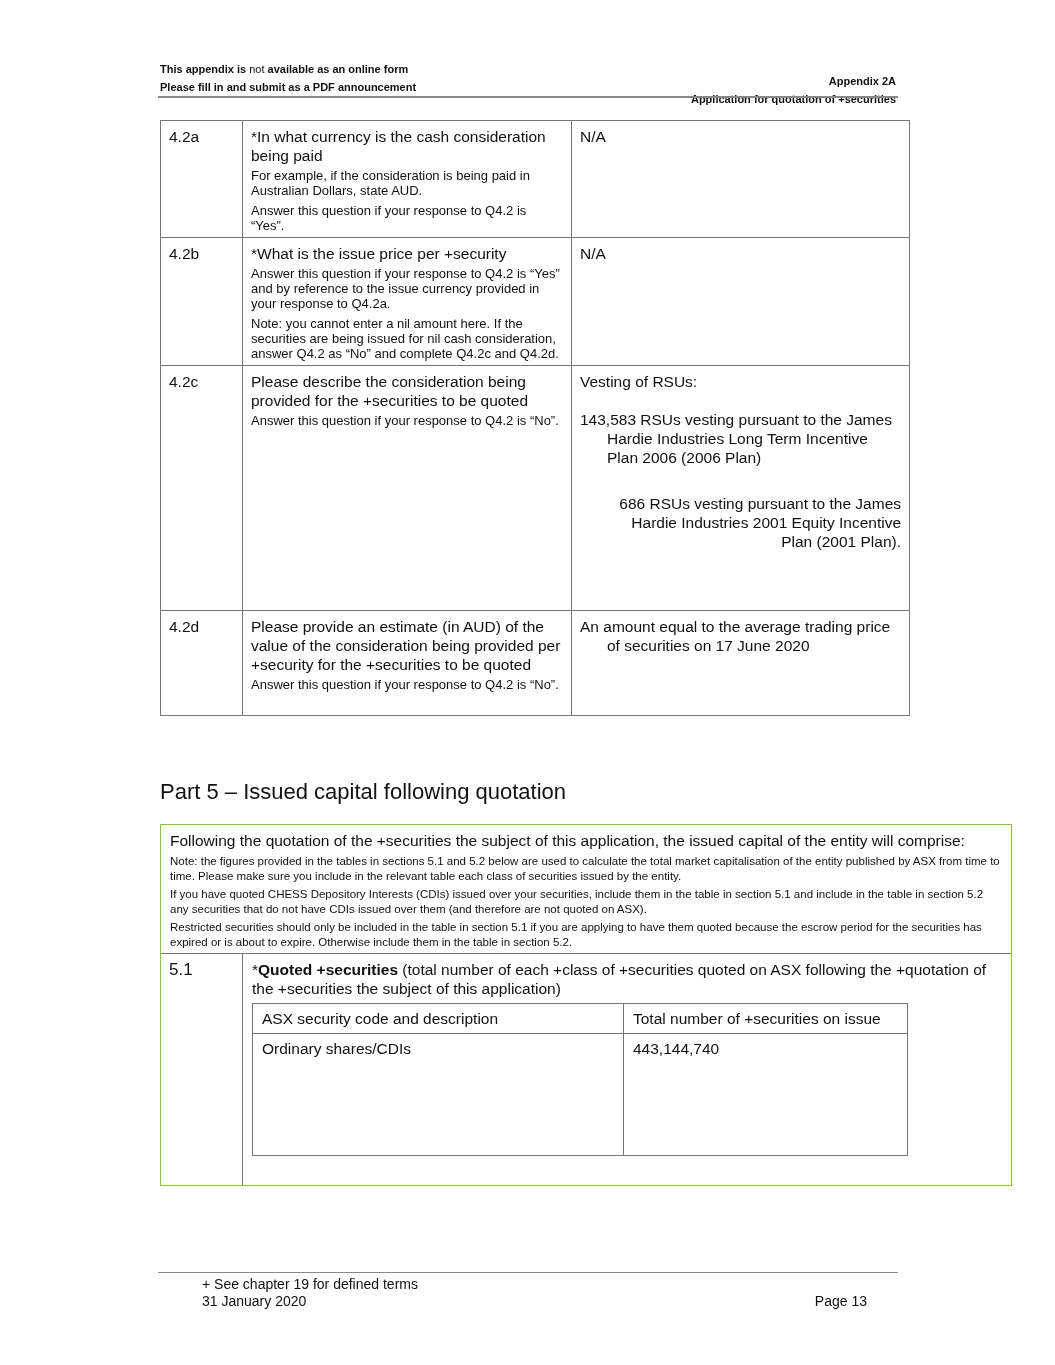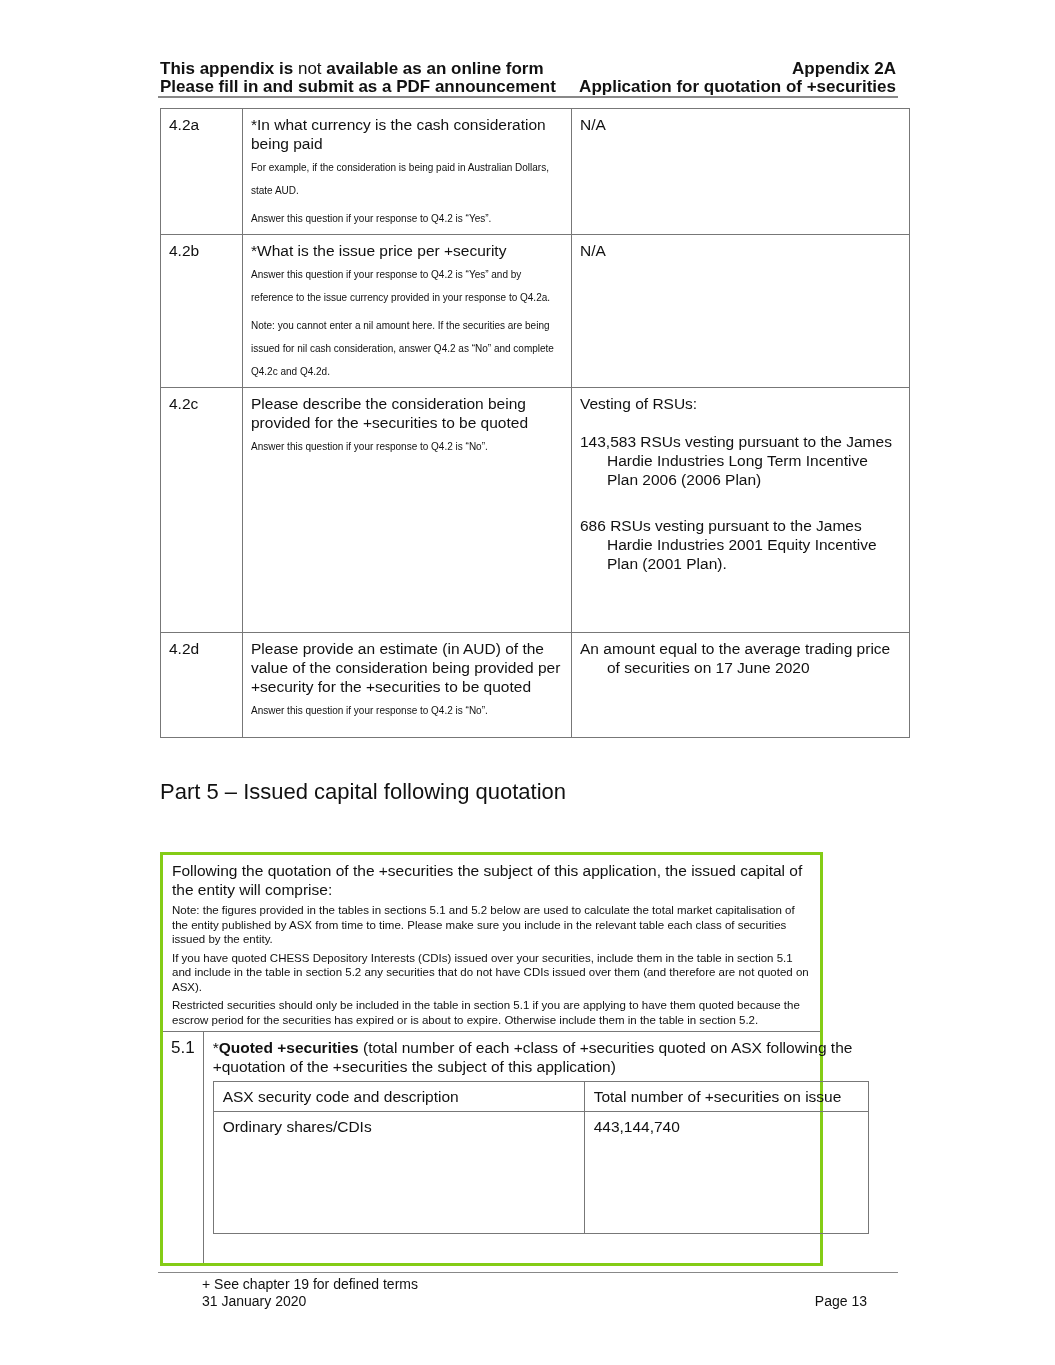--- a/index.html
+++ b/index.html
@@ -1,37 +1,37 @@
 <!DOCTYPE html>
 <html><head>
 <meta charset="utf-8">
 <style>
   html, body { margin: 0; padding: 0; background: #ffffff; }
   body {
     width: 1055px; height: 1365px; position: relative; overflow: hidden;
     font-family: "Liberation Sans", sans-serif; color: #111;
   }
   .abs { position: absolute; }
-  .hdr { font-weight: bold; font-size: 17px; line-height: 18px; }
+  .hdr { font-weight: bold; font-size: 11px; line-height: 18px; }
   .hdr .nb { font-weight: normal; }
   .hdr-left { left: 160px; top: 60px; }
-  .hdr-right { right: 159px; top: 60px; text-align: right; }
+  .hdr-right { right: 159px; top: 72px; text-align: right; }
   .hdr-rule { left: 158px; top: 96px; width: 740px; height: 0; border-top: 2px solid #888; }
 
   table.q { border-collapse: collapse; position: absolute; left: 160px; width: 750px; table-layout: fixed; }
   table.q td { border: 1px solid #777; vertical-align: top; padding: 6px 8px 4px 8px; font-size: 15.5px; line-height: 19px; }
   table.q td.num { width: 65px; }
   table.q td.qcol { width: 312px; }
-  .small { font-size: 10px; line-height: 23px; margin-top: 3px; }
+  .small { font-size: 13px; line-height: 15px; margin-top: 3px; }
   .small + .small { margin-top: 5px; }
   .hang { padding-left: 27px; text-indent: -27px; }
 
   .part-title { left: 160px; top: 778px; font-size: 22px; line-height: 28px; }
 
-  .p5 { position: absolute; left: 160px; top: 824px; width: 663px; border: 3px solid #84cc16; box-sizing: border-box; margin-top: 28px; }
+  .p5 { position: absolute; left: 160px; top: 824px; width: 852px; border: 1px solid #84cc16; box-sizing: border-box; }
   .p5-intro { padding: 6px 9px 4px 9px; border-bottom: 1px solid #777; }
   .p5-intro .lead { font-size: 15.5px; line-height: 19px; }
   .p5-intro .small { font-size: 11.5px; line-height: 14.5px; margin-top: 4px; }
   .p5-row { display: flex; height: 231px; }
   .p5-num { width: 82px; border-right: 1px solid #777; padding: 6px 8px; box-sizing: border-box; font-size: 17px; }
   .p5-body { flex: 1; padding: 6px 9px 0 9px; font-size: 15.5px; line-height: 19px; }
   table.inner { border-collapse: collapse; margin-top: 5px; width: 656px; table-layout: fixed; }
   table.inner td { border: 1px solid #777; padding: 5px 9px; font-size: 15.5px; line-height: 19px; vertical-align: top; }
   table.inner td.c1 { width: 352px; }
 
@@ -46,21 +46,21 @@
 <div class="abs hdr hdr-left">
   <div><span>This appendix is </span><span class="nb">not</span><span> available as an online form</span></div>
   <div>Please fill in and submit as a PDF announcement</div>
 </div>
 <div class="abs hdr hdr-right">
   <div>Appendix 2A</div>
   <div>Application for quotation of +securities</div>
 </div>
 <div class="abs hdr-rule"></div>
 
-<table class="q" style="top:108px;">
+<table class="q" style="top:120px;">
   <tbody>
       <tr style="height:117px;">
     <td class="num">4.2a</td>
     <td class="qcol">
       <div>*In what currency is the cash consideration being paid</div>
       <div class="small">For example, if the consideration is being paid in Australian Dollars, state AUD.</div>
       <div class="small">Answer this question if your response to Q4.2 is “Yes”.</div>
     </td>
     <td>N/A</td>
   </tr>
@@ -75,21 +75,21 @@
   </tr>
   <tr style="height:245px;">
     <td class="num">4.2c</td>
     <td class="qcol">
       <div>Please describe the consideration being provided for the +securities to be quoted</div>
       <div class="small">Answer this question if your response to Q4.2 is “No”.</div>
     </td>
     <td>
       <div>Vesting of RSUs:</div>
       <div class="hang" style="margin-top:19px;">143,583 RSUs vesting pursuant to the James Hardie Industries Long Term Incentive Plan 2006 (2006 Plan)</div>
-      <div class="hang" style="margin-top:27px;">686 RSUs vesting pursuant to the James Hardie Industries 2001 Equity Incentive Plan (2001 Plan).</div>
+      <div class="hang" style="margin-top:27px;text-align:right;">686 RSUs vesting pursuant to the James Hardie Industries 2001 Equity Incentive Plan (2001 Plan).</div>
     </td>
   </tr>
   <tr style="height:105px;">
     <td class="num">4.2d</td>
     <td class="qcol">
       <div>Please provide an estimate (in AUD) of the value of the consideration being provided per +security for the +securities to be quoted</div>
       <div class="small">Answer this question if your response to Q4.2 is “No”.</div>
     </td>
     <td>
           <div class="hang">An amount equal to the average trading price of securities on 17 June 2020</div>

